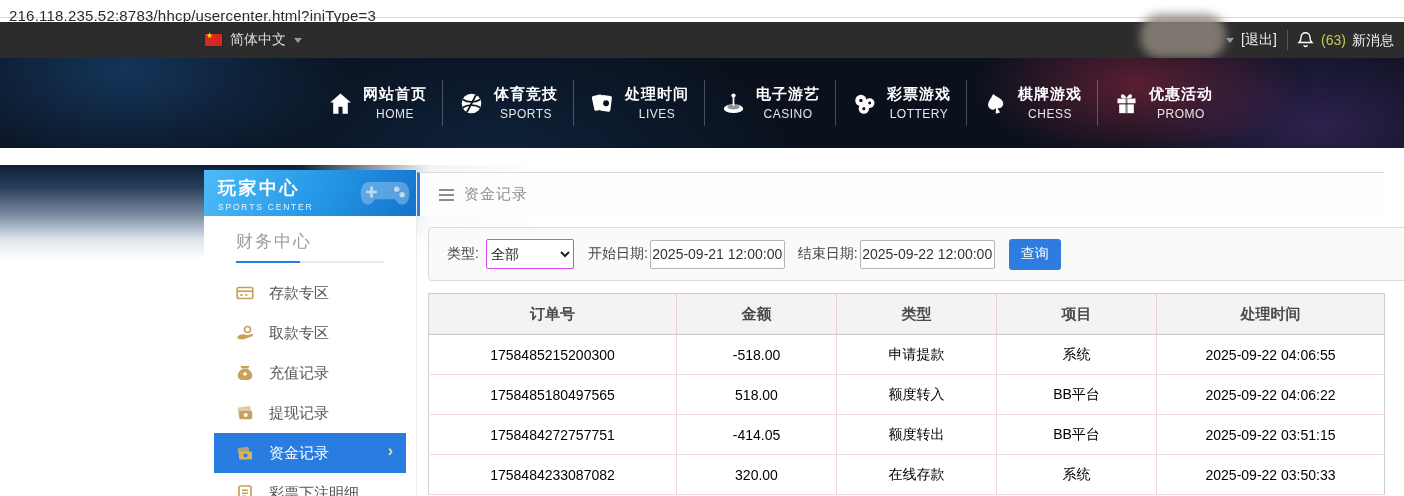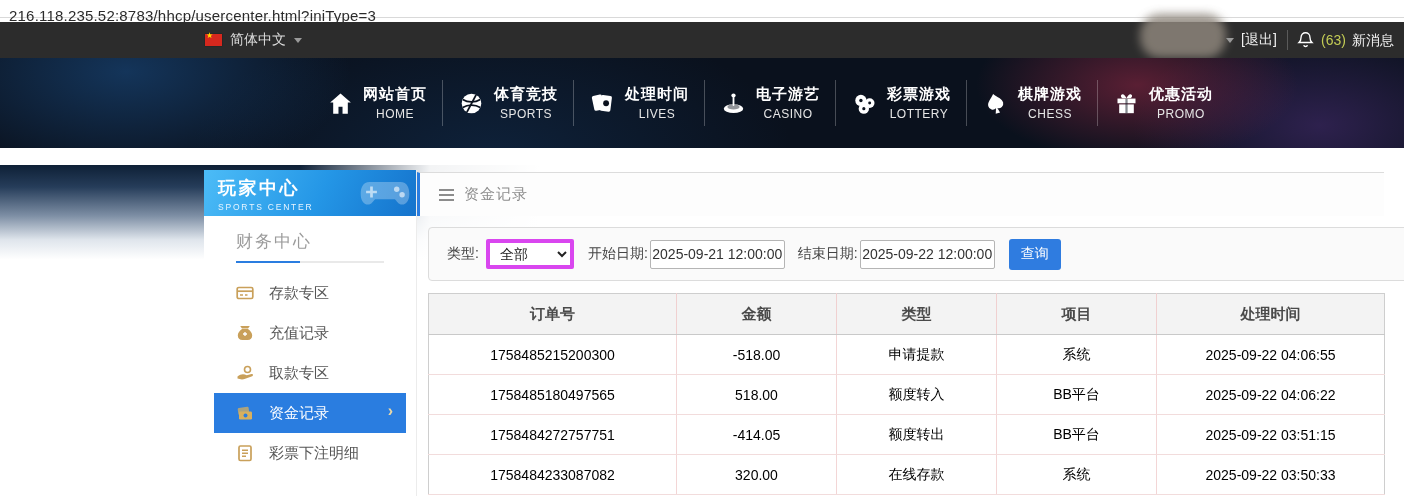--- a/index.html
+++ b/index.html
@@ -70,21 +70,21 @@
     border-top:1px solid #dcdcdc; border-left:3px solid #2a7de0; display:flex; align-items:center; gap:10px; padding-left:19px; }
   .burger { display:flex; flex-direction:column; gap:3px; cursor:pointer; }
   .burger i { display:block; width:15px; height:2px; background:#8c8c8c; }
   .crumb-title { font-size:15px; color:#8c8c8c; letter-spacing:1px; }
 
   
   .main { position:absolute; left:428px; top:227px; width:956px; }
   .filter-panel { width:1092px; height:54px; background:#fafafa; border:1px solid #dcdcdc; border-radius:4px;
     display:flex; align-items:center; padding-left:18px; font-size:14px; color:#444; }
   .f-label { white-space:nowrap; }
-  .type-select { margin-left:7px; height:30px; width:88px; font-size:14px; color:#222; border:4px solid #d946ef; border-radius:2px; background:#fff; padding-left:6px; font-family:"Liberation Sans", sans-serif; }
+  .type-select { margin-left:7px; height:30px; width:88px; font-size:14px; color:#222; border:1px solid #d946ef; border-radius:2px; background:#fff; padding-left:0; font-family:"Liberation Sans", sans-serif; }
   .lbl-start { margin-left:14px; }
   .date-input { margin-left:2px; height:29px; width:135px; border:1px solid #b5b5b5; border-radius:2px; font-size:14px; color:#333; text-align:center; font-family:"Liberation Sans", sans-serif; }
   .lbl-end { margin-left:13px; }
   .btn-search { margin-left:14px; width:52px; height:31px; background:#2f7ce0; border:none; border-radius:3px; color:#fff; font-size:14px; cursor:pointer; font-family:"Liberation Sans", sans-serif; }
 
   .records-table { margin-top:12px; width:956px; border-collapse:collapse; table-layout:fixed; background:#fff; border:1px solid #cecece; }
   .records-table th { height:41px; background:#f3f3f3; font-size:15px; font-weight:bold; color:#4a4a4a;
     border-right:1px solid #f0d0d0; border-bottom:1px solid #c9c9c9; text-align:center; }
   .records-table td { height:40px; font-size:14px; color:#000000; text-align:center;
     border-right:1px solid #f3d6d6; border-bottom:1px solid #f2dcdc; }
@@ -265,38 +265,48 @@
               <path d="M2.2 8.2h15.6" stroke="#c9a05a" stroke-width="1.7"></path>
               <path d="M5 12h3M10 12h2.5" stroke="#c9a05a" stroke-width="1.5"></path>
             </svg>
         </span>
         <span>存款专区</span>
       </div>
 
       <div class="side-item">
         <span class="s-icon">
           <svg viewBox="0 0 20 20" width="20" height="20">
+              <circle cx="12.5" cy="6.5" r="3" fill="none" stroke="#c9a05a" stroke-width="1.6"></circle>
+              <path d="M2.5 13.5c3.2-2.6 6.2-2.7 9.2-1.2l4.8-1.2c1.6-.4 2.2 1.5.7 2.1l-7 2.6c-2.6 1-5.2.6-7.7-.2z" fill="#c9a05a"></path>
+            </svg>
+        </span>
+        <span>取款专区</span>
+      </div>
+
+      <div class="side-item">
+        <span class="s-icon">
+          <svg viewBox="0 0 20 20" width="20" height="20">
               <path d="M7 5.5h6L14.8 3H5.2z" fill="#c9a05a"></path>
               <path d="M7 6h6c2.8 2 4.2 4.2 4.2 6.6A4.6 4.6 0 0 1 12.6 17H7.4a4.6 4.6 0 0 1-4.6-4.4C2.8 10.2 4.2 8 7 6z" fill="#c9a05a"></path>
               <path d="M10 9v4M8 11h4" stroke="#fff" stroke-width="1.3"></path>
             </svg>
         </span>
         <span>充值记录</span>
       </div>
 
       <div class="side-item">
         <span class="s-icon">
           <svg viewBox="0 0 20 20" width="20" height="20">
-              <circle cx="12.5" cy="6.5" r="3" fill="none" stroke="#c9a05a" stroke-width="1.6"></circle>
-              <path d="M2.5 13.5c3.2-2.6 6.2-2.7 9.2-1.2l4.8-1.2c1.6-.4 2.2 1.5.7 2.1l-7 2.6c-2.6 1-5.2.6-7.7-.2z" fill="#c9a05a"></path>
-            </svg>
-        </span>
-        <span>取款专区</span>
-      </div>
-
+              <rect x="3" y="3.8" width="13" height="8.2" rx="1.4" fill="#c9a05a" opacity=".55" transform="rotate(-8 9 8)"></rect>
+              <rect x="4.2" y="8" width="13" height="8.2" rx="1.4" fill="#c9a05a"></rect>
+              <circle cx="10.7" cy="12.1" r="2" fill="#fff"></circle>
+            </svg>
+        </span>
+        <span>提现记录</span>
+      </div>
 
       <div class="side-item selected">
         <span class="s-icon">
           <svg viewBox="0 0 20 20" width="20" height="20">
               <rect x="3" y="4.5" width="11" height="7" rx="1.2" fill="#d8b05e" opacity=".75" transform="rotate(-8 8 8)"></rect>
               <rect x="4" y="8.5" width="13" height="8" rx="1.3" fill="#d8b05e"></rect>
               <circle cx="10.5" cy="12.5" r="2" fill="#2a7de0"></circle>
             </svg>
         </span>
         <span>资金记录</span>

